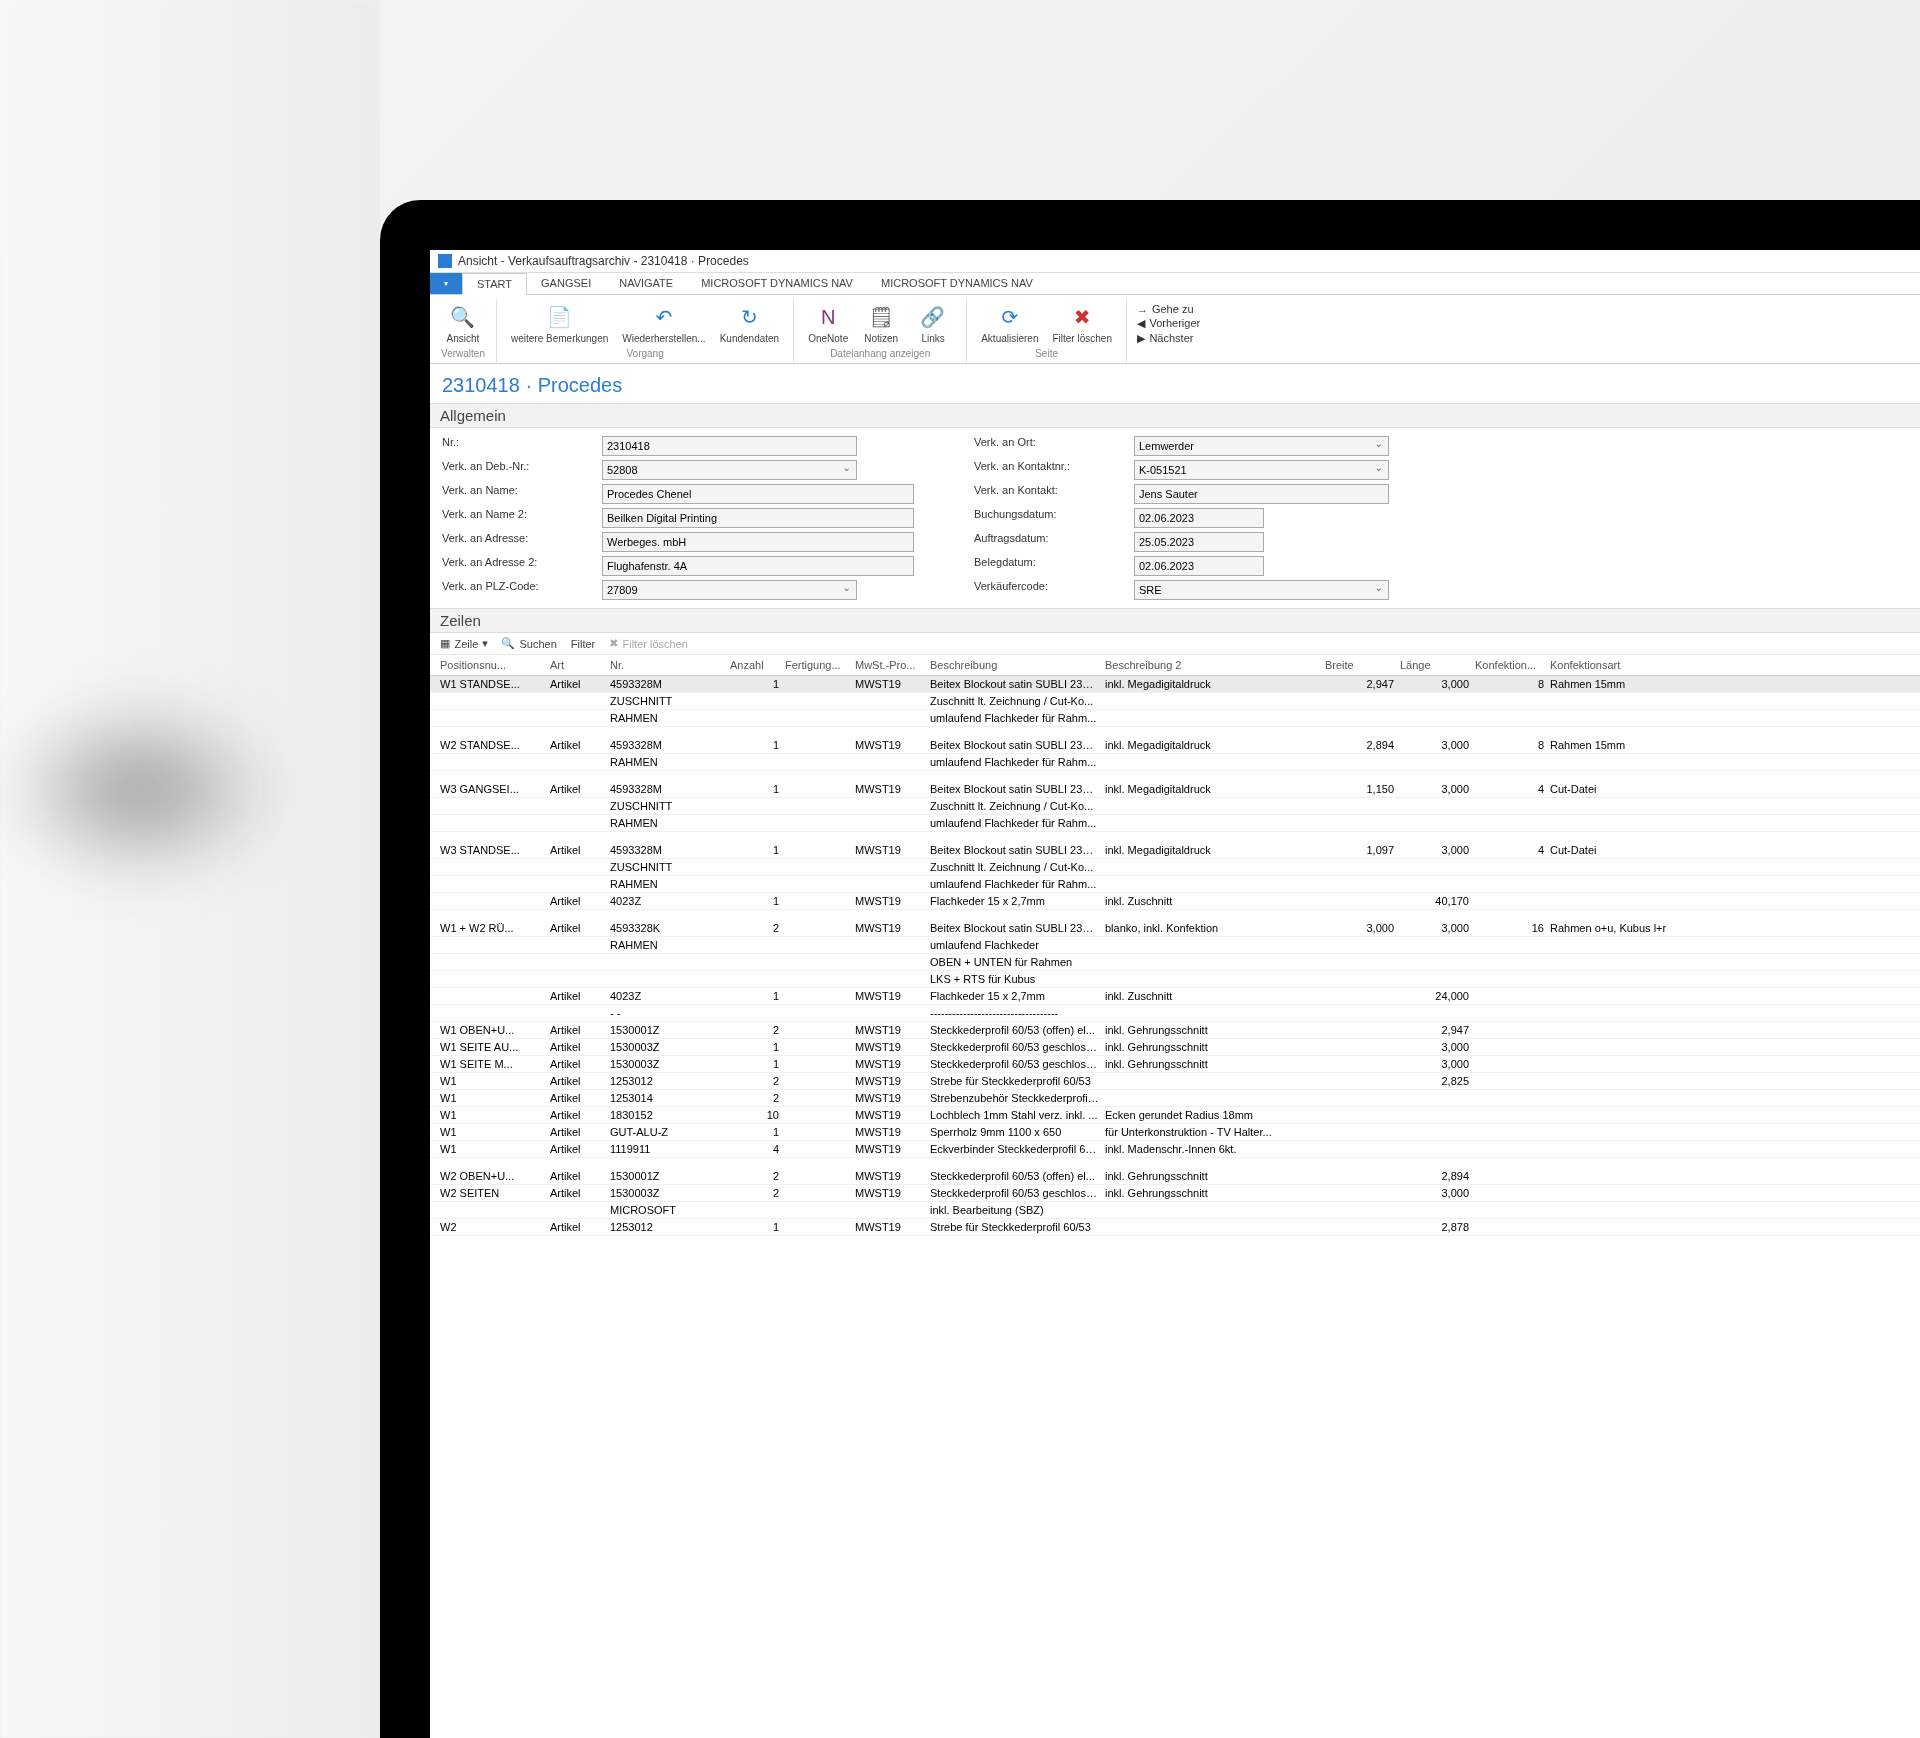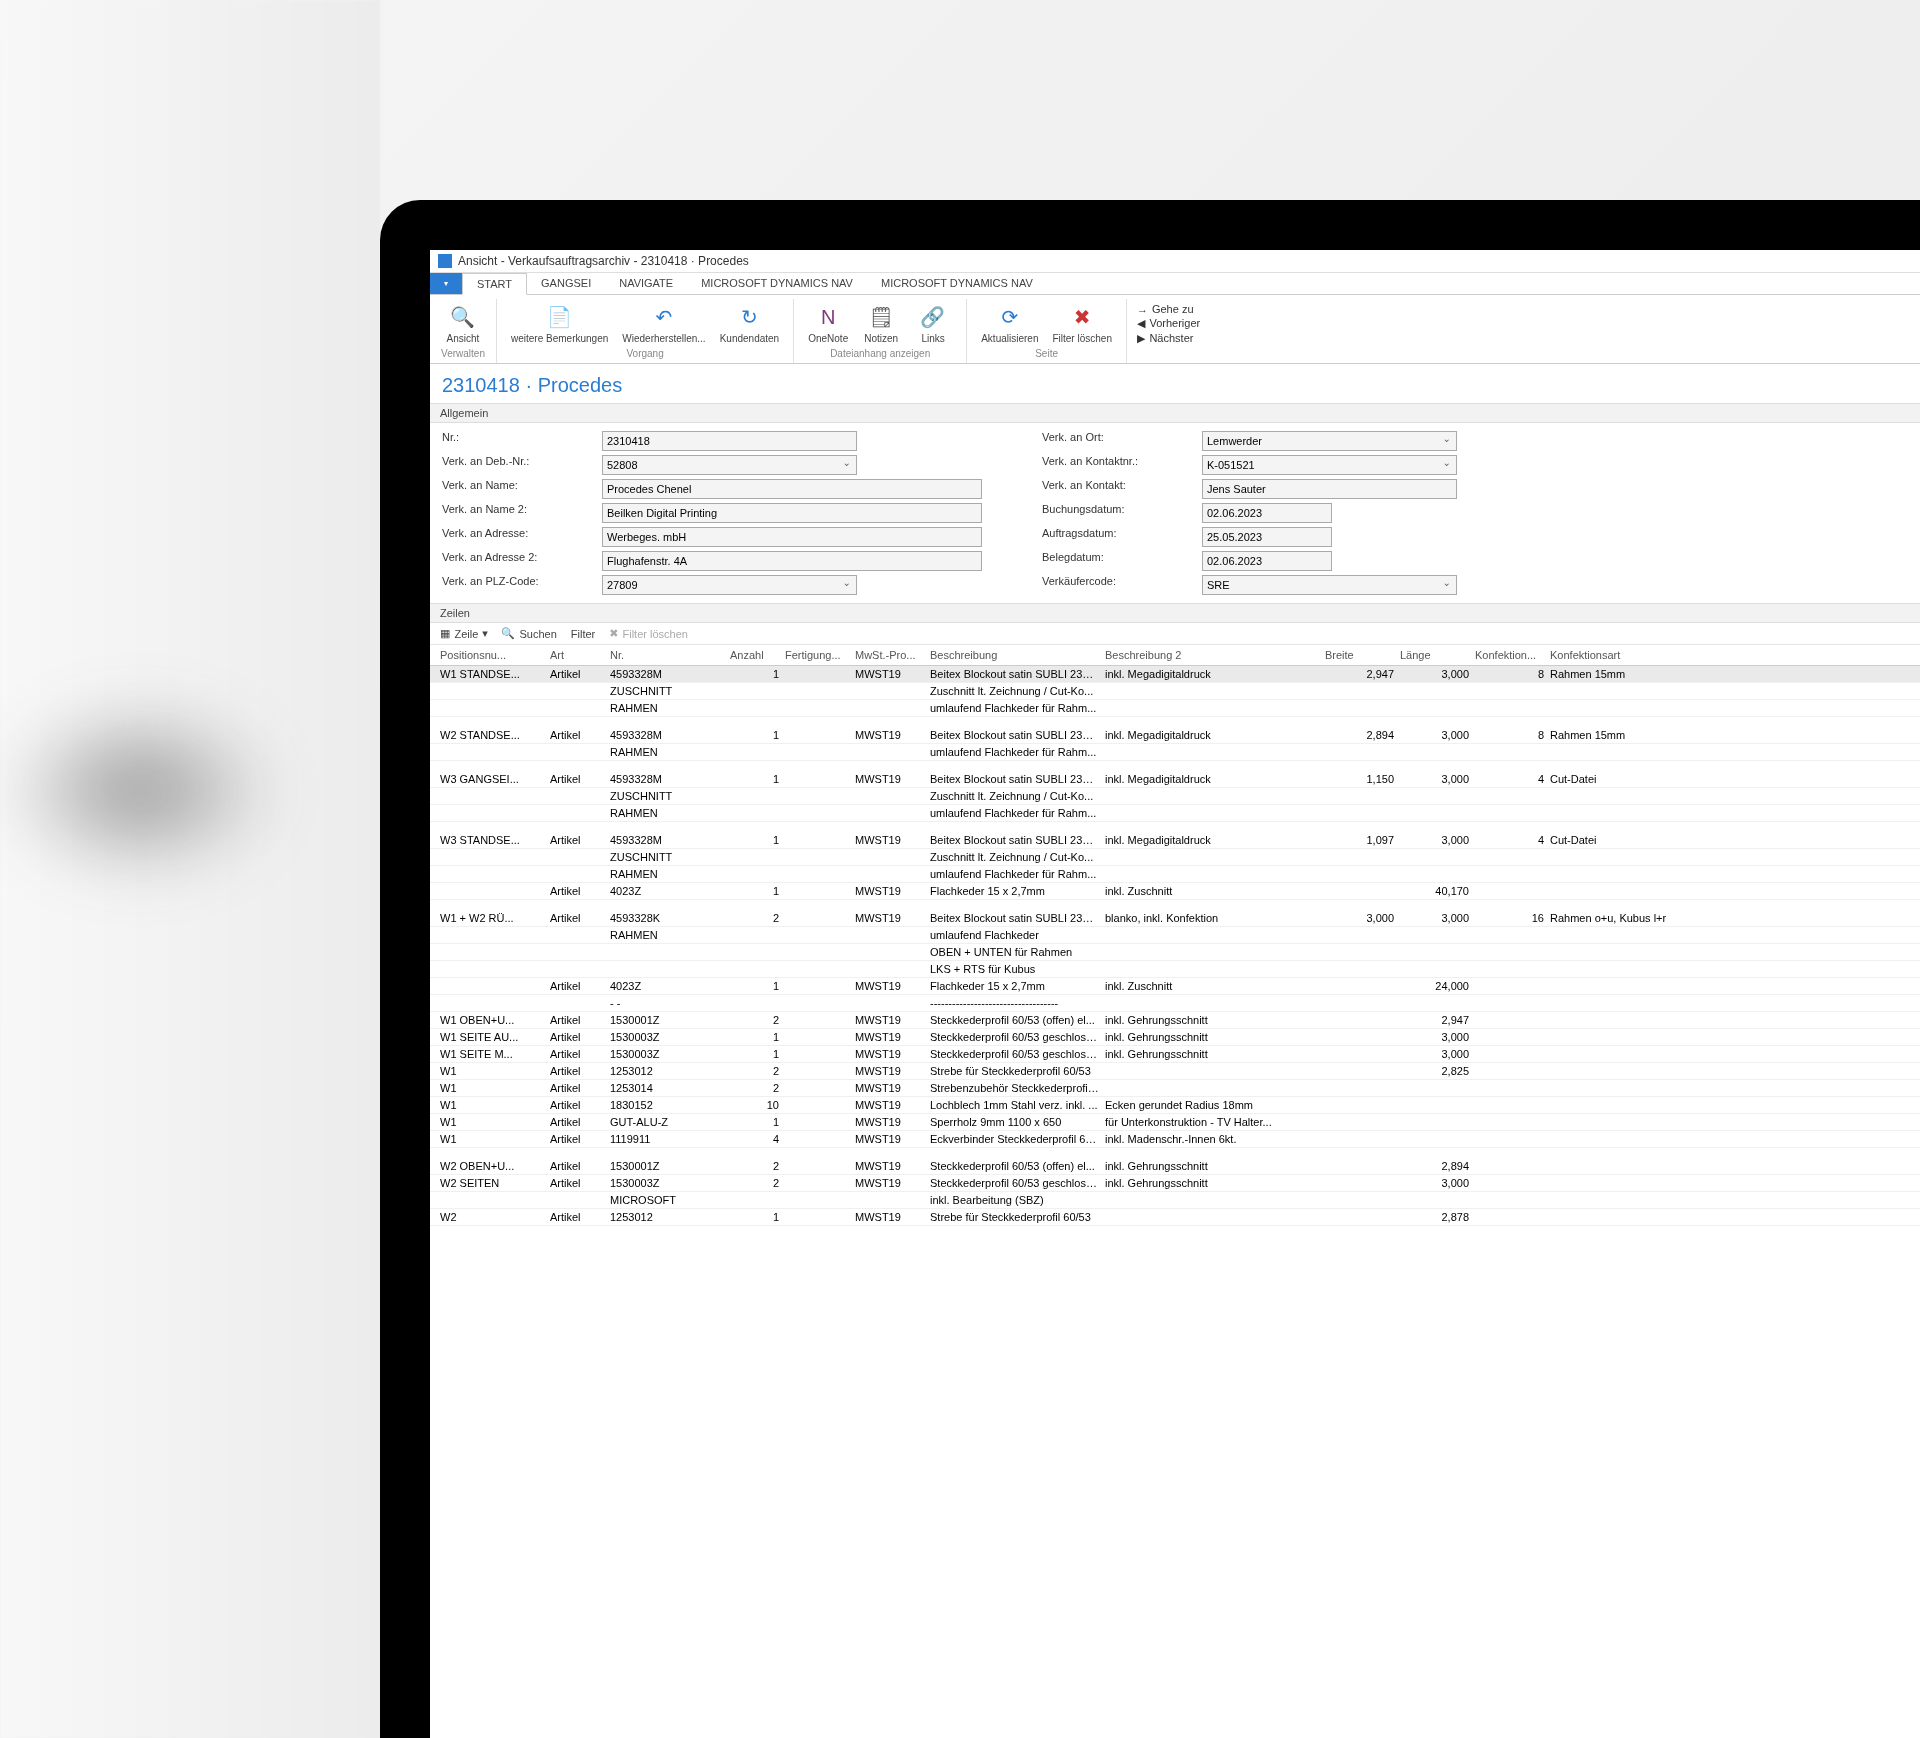--- a/index.html
+++ b/index.html
@@ -119,40 +119,40 @@
   .doc-title {
     color: #2b7cd3;
     font-size: 20px;
     padding: 10px 12px 6px 12px;
   }
   .section-header {
     background: #f2f2f2;
     border-top: 1px solid #ddd;
     border-bottom: 1px solid #ddd;
     padding: 3px 10px;
-    font-size: 11px;
+    font-size: 15px;
     color: #444;
   }
   .form-grid {
     display: flex;
     padding: 8px 12px;
     gap: 60px;
   }
   .form-col { display: flex; flex-direction: column; gap: 4px; }
   .form-row { display: flex; align-items: flex-start; gap: 10px; }
   .form-label { width: 150px; font-size: 11px; color: #333; }
   .form-input {
     border: 1px solid #aaa;
     padding: 2px 4px;
     font-size: 11px;
     background: #f4f4f4;
     height: 20px;
   }
   .form-input.w1 { width: 255px; }
-  .form-input.w2 { width: 380px; }
+  .form-input.w2 { width: 312px; }
   .form-input.w3 { width: 130px; }
   .form-input.select { background: #f4f4f4; }
   .toolbar-lines {
     display: flex;
     align-items: center;
     gap: 14px;
     padding: 4px 10px;
     font-size: 11px;
     color: #444;
     border-bottom: 1px solid #e5e5e5;

